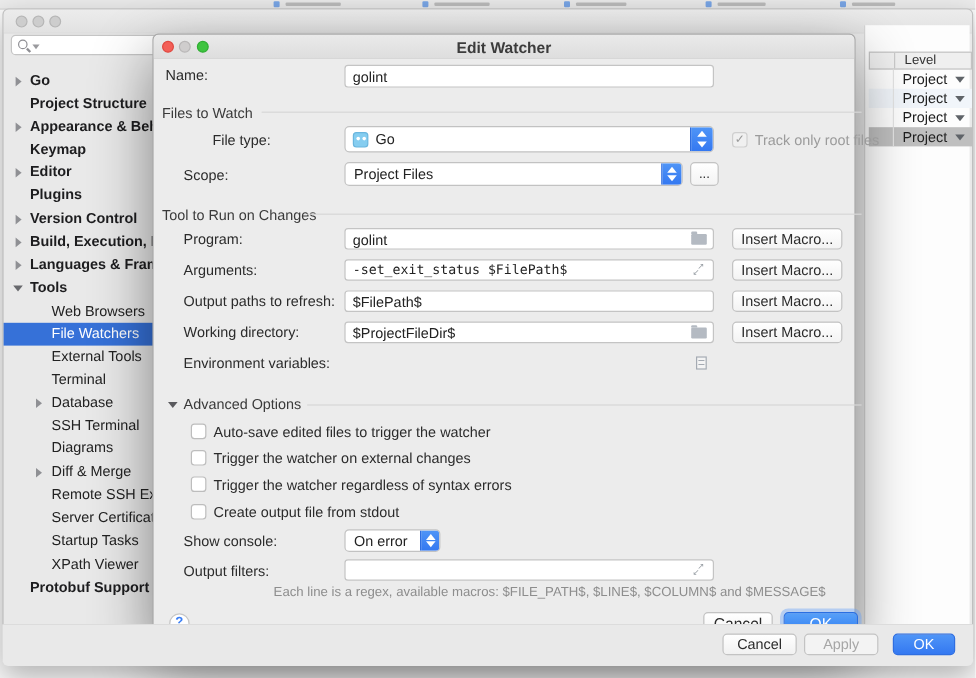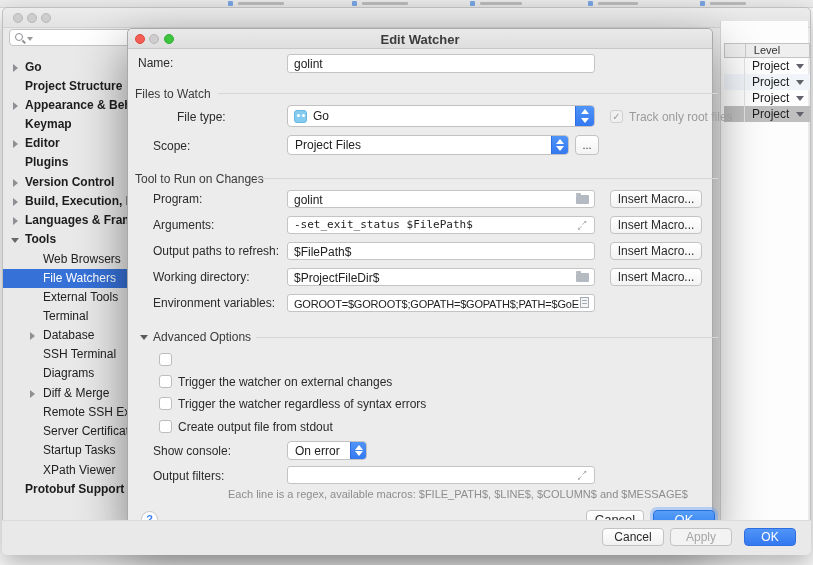--- a/index.html
+++ b/index.html
@@ -266,28 +266,28 @@
     <span class="mlabel" style="left:25px; top:215px;">Output paths to refresh:</span>
     <div class="field" style="left:159px; top:213px; width:308px; height:18px;"><span>$FilePath$</span></div>
     <div class="modal-btn" style="left:482px; top:213px; width:92px; height:18px; font-size:12px; line-height:16px;">Insert Macro...</div>
 
     <span class="mlabel" style="left:25px; top:241px;">Working directory:</span>
     <div class="field" style="left:159px; top:239px; width:308px; height:18px; padding-right:20px;"><span>$ProjectFileDir$</span></div>
     <span class="folder-ico" style="left:448px; top:244px;"></span>
     <div class="modal-btn" style="left:482px; top:239px; width:92px; height:18px; font-size:12px; line-height:16px;">Insert Macro...</div>
 
     <span class="mlabel" style="left:25px; top:267px;">Environment variables:</span>
-    <div class="field small-text" style="left:159px; top:265px; width:308px; height:18px;"><span>GOROOT=$GOROOT$;GOPATH=$GOPATH$;PATH=$GoE</span></div>
     <span class="grid-ico" style="left:452px; top:268px;"></span>
 
     <span class="adv-tri" style="left:12px; top:306px;"></span>
     <span class="mlabel" style="left:25px; top:301px; color:#3a3a3a;">Advanced Options</span>
     <div class="sep-line" style="left:128px; top:308px; width:462px;"></div>
 
     <div class="checkbox" style="left:31px; top:324px;"></div>
+    <span class="cb-label" style="left:50px; top:324px;">Auto-save edited files to trigger the watcher</span>
     <div class="checkbox" style="left:31px; top:346px;"></div>
     <span class="cb-label" style="left:50px; top:346px;">Trigger the watcher on external changes</span>
     <div class="checkbox" style="left:31px; top:368px;"></div>
     <span class="cb-label" style="left:50px; top:368px;">Trigger the watcher regardless of syntax errors</span>
     <div class="checkbox" style="left:31px; top:391px;"></div>
     <span class="cb-label" style="left:50px; top:391px;">Create output file from stdout</span>
 
     <span class="mlabel" style="left:25px; top:415px;">Show console:</span>
     <div class="combo" style="left:159px; top:412px; width:80px; height:19px;">
       <span class="ctext">On error</span>

